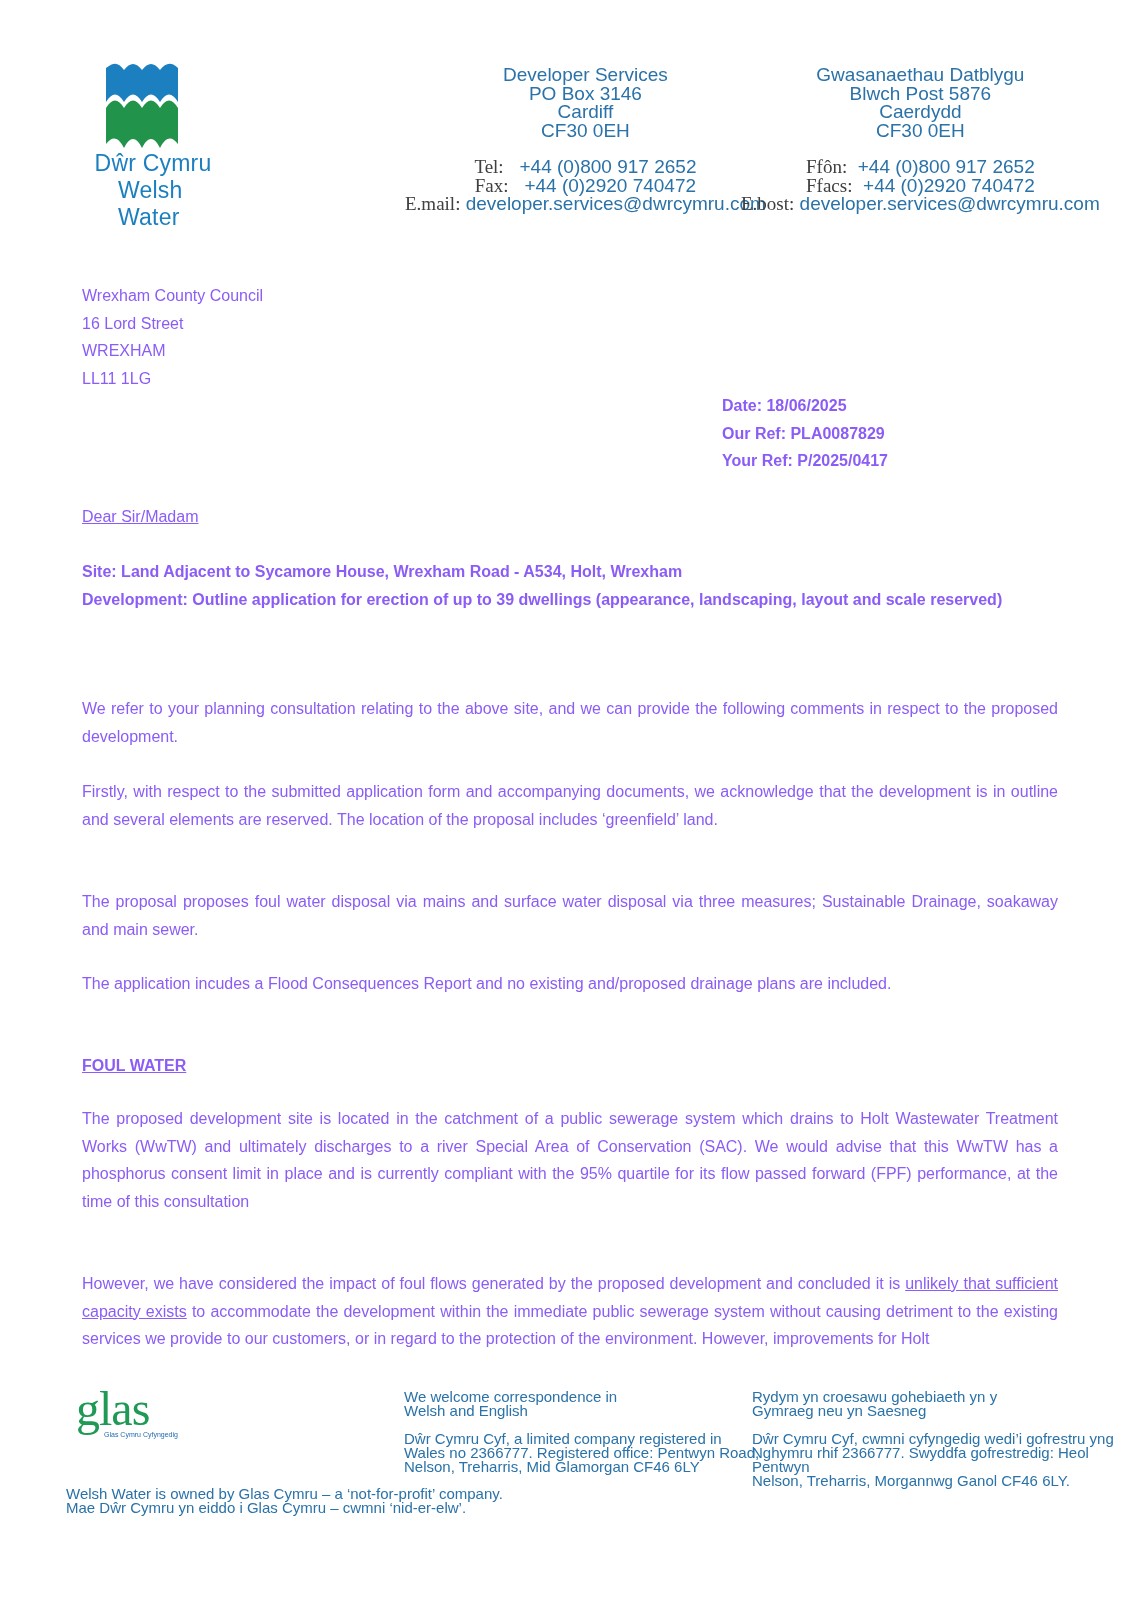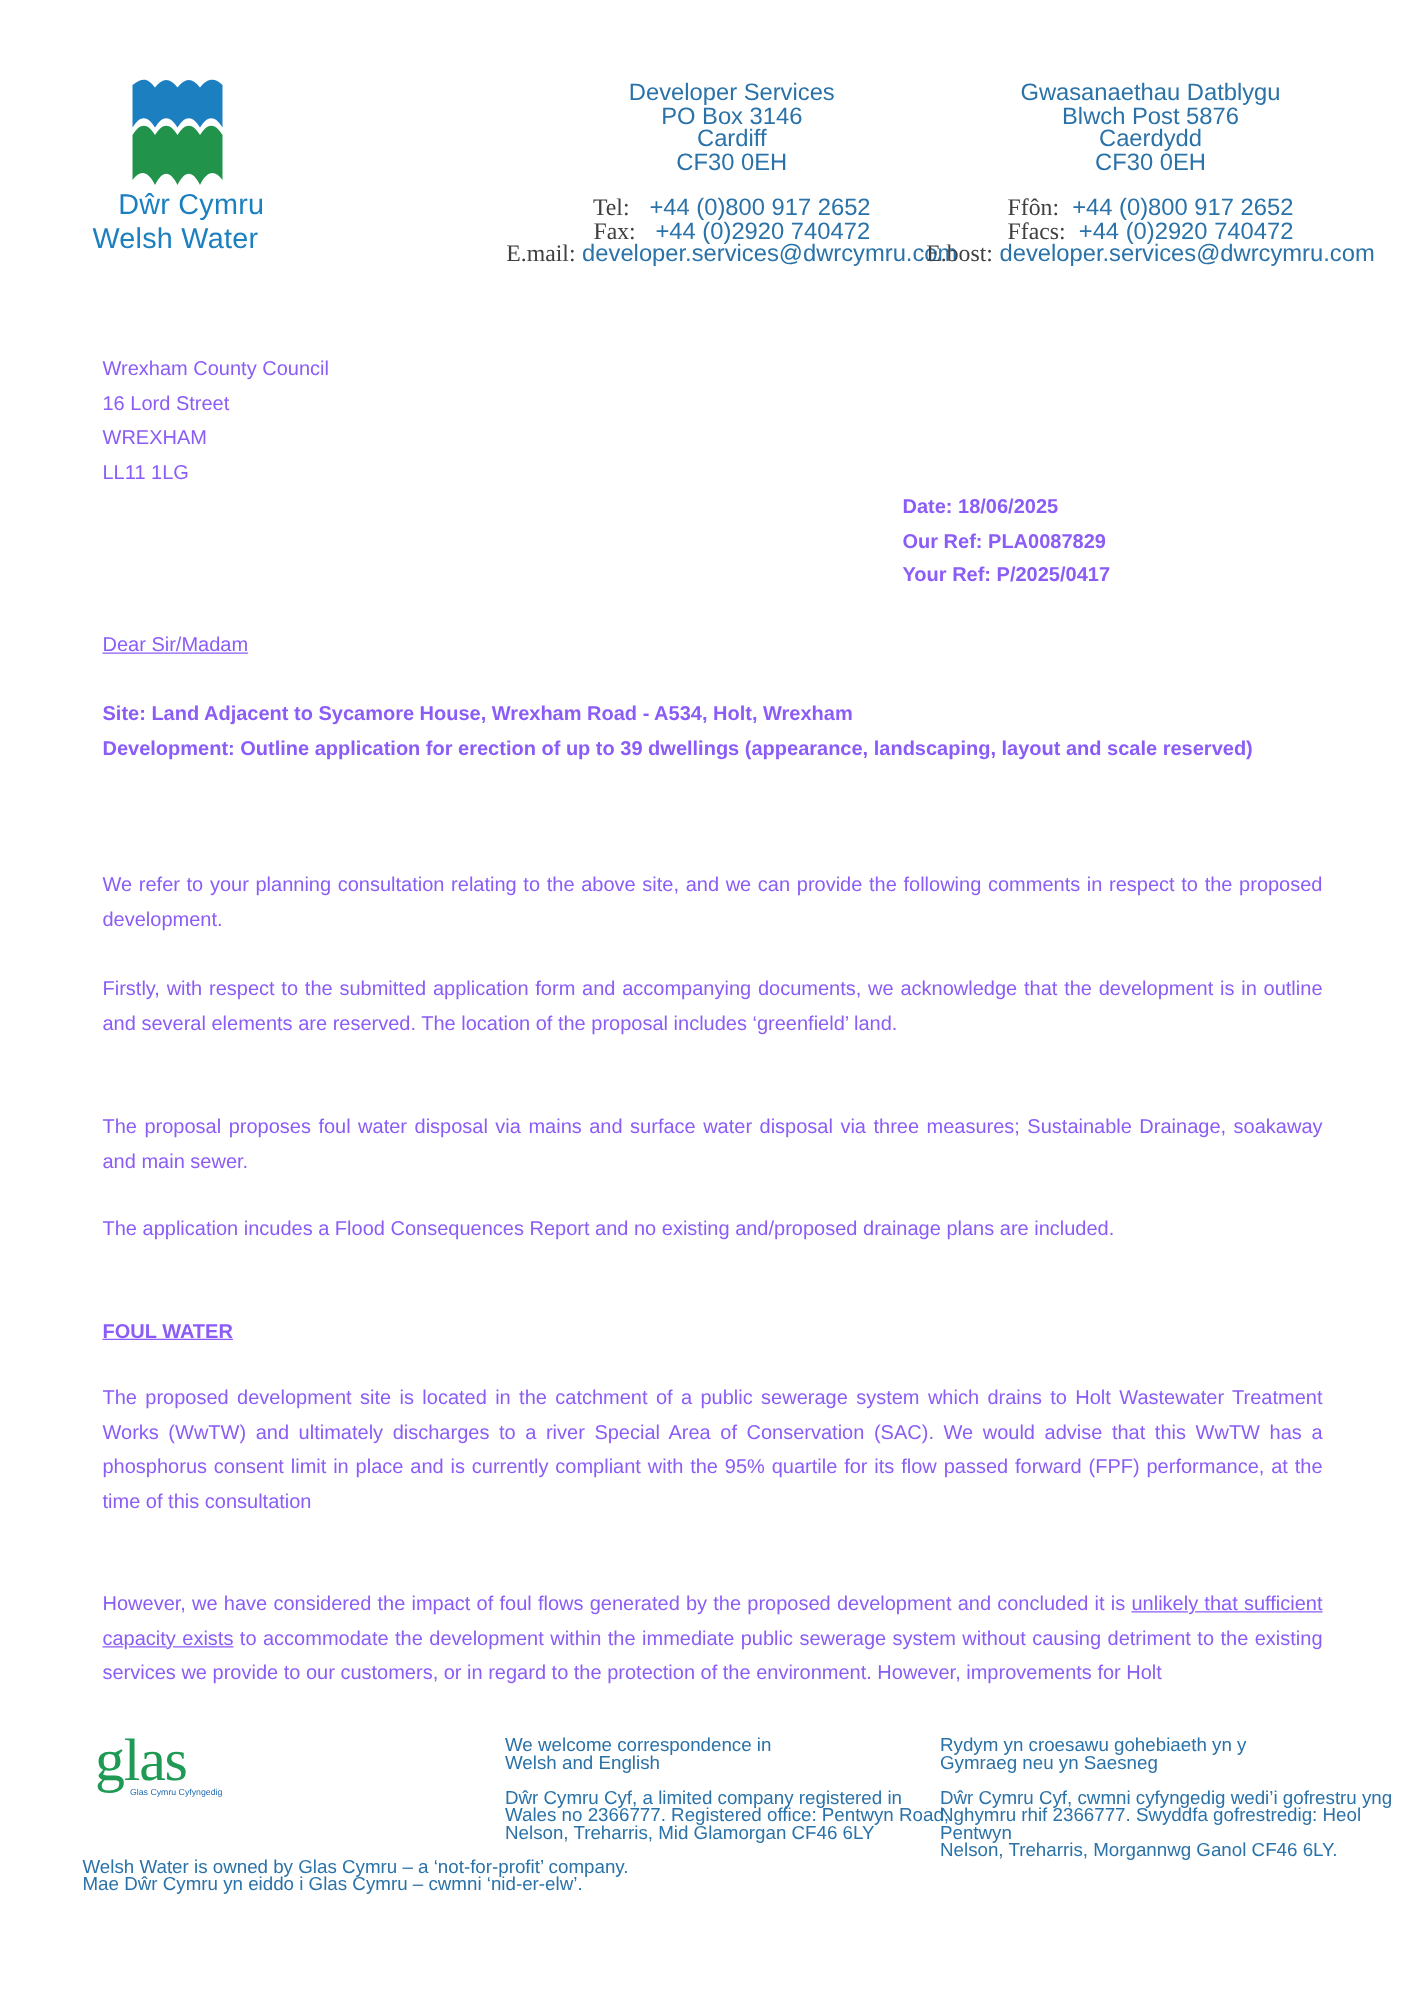--- a/index.html
+++ b/index.html
@@ -3,21 +3,21 @@
 <meta charset="utf-8">
 <style>
   html, body { margin: 0; padding: 0; background: #ffffff; }
   body { width: 1132px; height: 1600px; position: relative; overflow: hidden;
          font-family: "Liberation Sans", "DejaVu Sans", sans-serif; color: #111; }
   .abs { position: absolute; }
 
   
   #logo { left: 74px; top: 62px; width: 150px; }
   #logo svg { display: block; margin-left: 30px; }
-  .logo-text { color: #1c7fc0; font-size: 23px; line-height: 27px; letter-spacing: 0.2px; }
+  .logo-text { color: #1c7fc0; font-size: 23px; line-height: 27px; letter-spacing: 0.2px; margin-left: 44px; }
   .logo-cy { margin-left: 8px; text-align: center; }
 
   
   .contact { font-size: 19px; line-height: 18.5px; color: #2a72a8; text-align: center; }
   .contact .lbl { color: #404040; font-family: Liberation Serif, serif; }
   .contact .gap { height: 18px; }
   #contact-en { left: 405px; top: 66px; }
   #contact-cy { left: 741px; top: 66px; }
 
   

